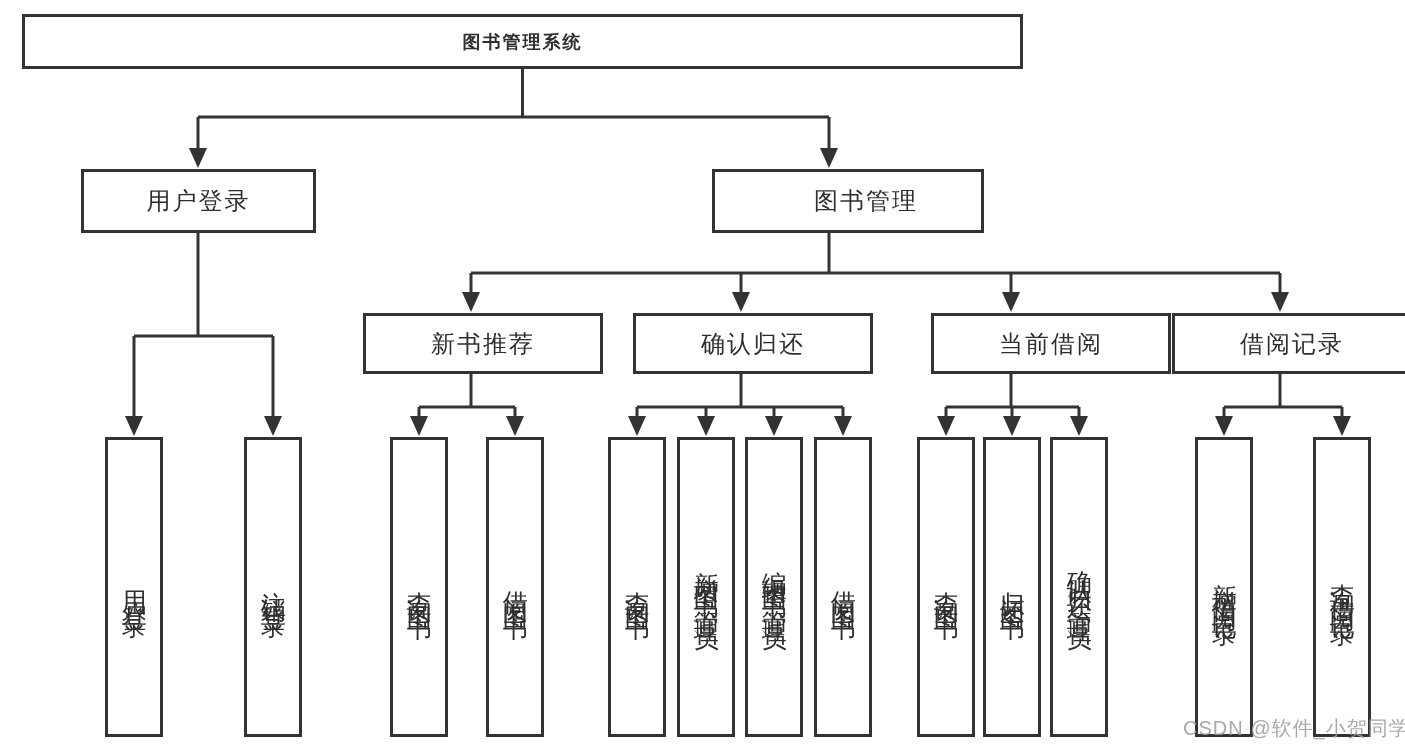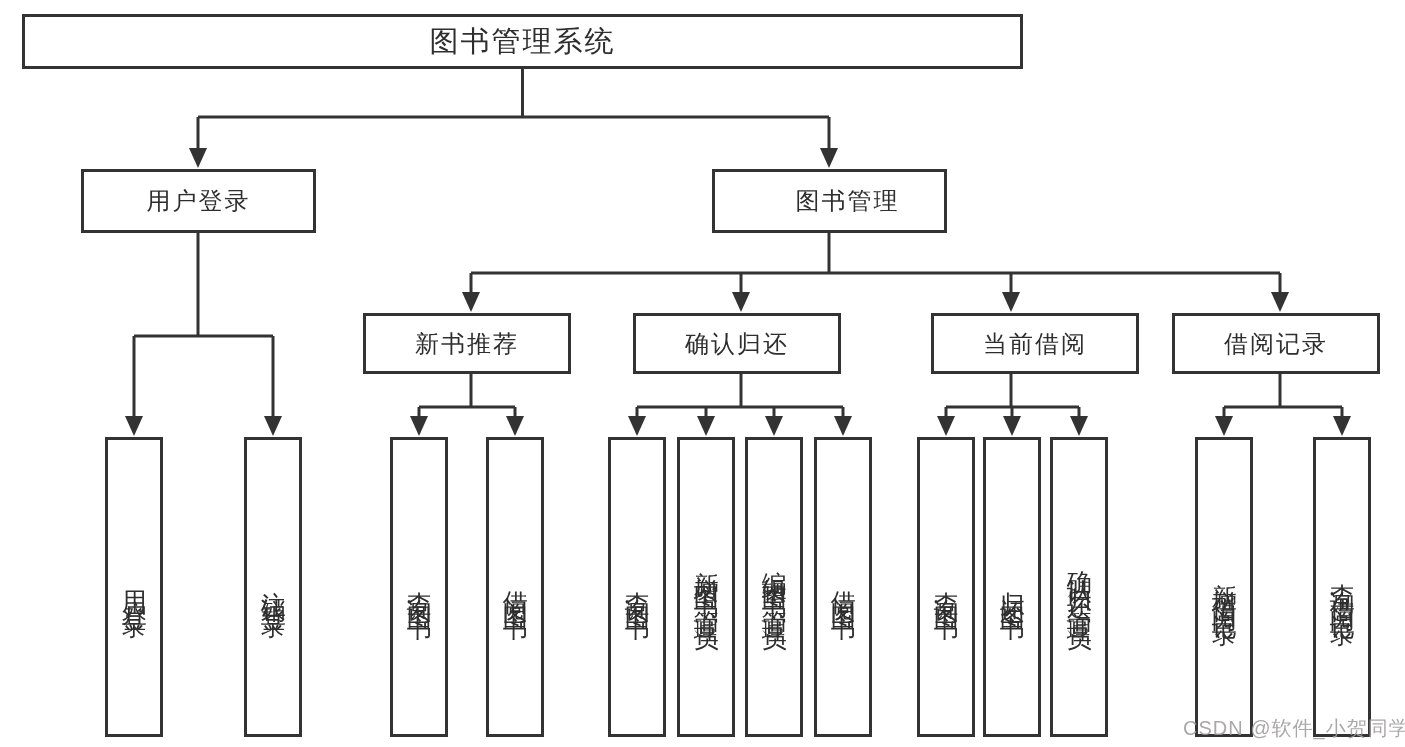--- a/index.html
+++ b/index.html
@@ -13,35 +13,35 @@
   }
   svg.connectors{position:absolute;left:0;top:0;z-index:0;}
   .node{
     position:absolute;
     background:#ffffff;
     border:3px solid #333333;
     box-sizing:border-box;
     display:flex;align-items:center;justify-content:center;
     z-index:1;
   }
-  .root-label{font-size:29px;letter-spacing:2px;}
+  .root-label{font-size:18px;letter-spacing:2px;font-weight:bold;}
   .h-label{font-size:24px;letter-spacing:2px;}
   .v-label{
     writing-mode:vertical-rl;
     text-orientation:mixed;
     font-size:25px;
     letter-spacing:8px;
     line-height:1.1;
     white-space:nowrap;
   }
   
   .n-root{left:22px;top:14px;width:1001px;height:55px;}
   .n-l1a{left:81px; top:169px;width:235px;height:64px;}
-  .n-l1b{left:712px;top:169px;width:235px;height:64px;padding-left:36px;}
-  .n-l2{top:313px;width:208px;height:61px;}
+  .n-l1b{left:712px;top:169px;width:272px;height:64px;padding-left:36px;}
+  .n-l2{top:313px;width:240px;height:61px;}
   .n-l2a{left:363px;} .n-l2b{left:633px;} .n-l2c{left:931px;} .n-l2d{left:1172px;}
   .leaf{top:437px;width:58px;height:300px;}
   .lf-ua{left:105px;} .lf-ub{left:244px;}
   .lf-na{left:390px;} .lf-nb{left:486px;}
   .lf-ba{left:608px;} .lf-bb{left:677px;} .lf-bc{left:745px;} .lf-bd{left:814px;}
   .lf-ca{left:917px;} .lf-cb{left:983px;} .lf-cc{left:1050px;}
   .lf-ra{left:1195px;} .lf-rb{left:1313px;}
   .watermark{
     position:absolute;left:1183px;top:715px;
     font-size:20px;letter-spacing:1px;white-space:nowrap;

